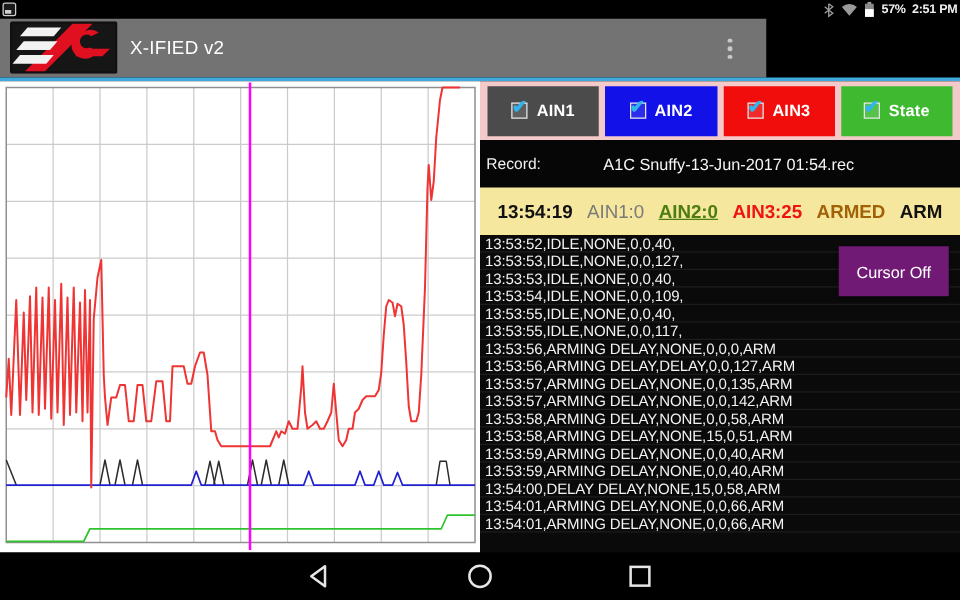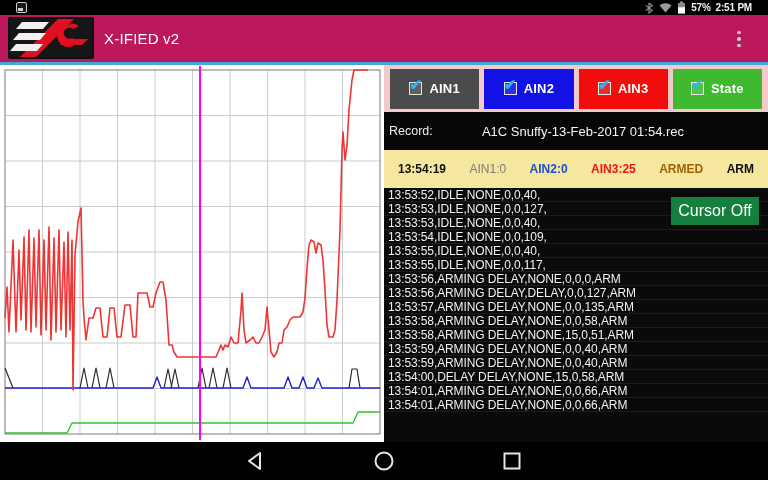--- a/index.html
+++ b/index.html
@@ -1,29 +1,29 @@
 <!DOCTYPE html>
 <html><head>
 <meta charset="utf-8">
 <style>
   html,body{margin:0;padding:0;background:#000;}
   *{box-sizing:border-box;font-family:"Liberation Sans",sans-serif;}
   .screen{position:relative;width:768px;height:480px;background:#000;overflow:hidden;}
 
   
   .statusbar{position:absolute;left:0;top:0;width:768px;height:15px;background:#000;
-    display:flex;align-items:center;justify-content:space-between;padding:0 16px;}
+    display:flex;align-items:center;justify-content:space-between;padding:0 2px;}
   .sb-right{display:flex;align-items:center;gap:5px;color:#eee;font-size:10px;}
   .sb-left{display:flex;align-items:center;}
   .shot-icon{width:11px;height:11px;border:1px solid #cfcfcf;border-radius:2px;position:relative;background:#1a1a1a;}
   .shot-icon:after{content:"";position:absolute;left:1px;bottom:1px;width:5px;height:3px;background:#cfcfcf;}
   .sb-pct,.sb-time{color:#f1f1f1;font-size:10px;font-weight:bold;letter-spacing:-0.2px;}
 
   
-  .appbar{position:absolute;left:0;top:15px;width:768px;height:47px;background:#be185d;
+  .appbar{position:absolute;left:0;top:15px;width:613px;height:47px;background:#737373;
     display:flex;align-items:center;}
   .logo{position:absolute;left:8px;top:2px;width:86px;height:42px;}
   .app-title{position:absolute;left:104px;top:0;height:47px;display:flex;align-items:center;
     color:#fff;font-size:15px;letter-spacing:0.2px;}
   .overflow-btn{position:absolute;right:18px;top:9px;width:22px;height:30px;display:flex;
     flex-direction:column;align-items:center;justify-content:center;gap:3px;cursor:pointer;}
   .overflow-btn i{width:3.5px;height:3.5px;border-radius:50%;background:#c9c9c9;}
 
   .accent-line{position:absolute;left:0;top:62px;width:768px;height:3px;background:#3fa9dc;}
 
@@ -42,33 +42,33 @@
   .channel-btn .cbx b{position:absolute;left:-1px;top:-7px;color:#2fb6f0;font-size:15px;font-weight:bold;}
   .channel-btn .lbl{color:#fff;font-size:13px;font-weight:bold;letter-spacing:0.2px;}
 
   .record-row{position:absolute;left:0;top:47px;width:324px;height:38px;background:#060606;
     display:flex;align-items:center;}
   .record-label{color:#f0f0f0;font-size:12.5px;padding-left:5px;width:88px;}
   .record-file{color:#f5f5f5;font-size:13px;flex:1;text-align:center;padding-right:14px;cursor:pointer;}
 
   .readout-row{position:absolute;left:0;top:85px;width:384px;height:38px;background:#f6e79e;
     display:flex;align-items:center;justify-content:space-between;padding:0 14px 0 14px;}
-  .readout-row span{font-size:12px;}
+  .readout-row span{font-size:15px;}
   .ro-time{color:#111;font-weight:bold;}
   .ro-ain1{color:#7b7b7b;}
-  .ro-ain2{color:#1d4ed8;font-weight:bold;}
+  .ro-ain2{color:#4d7c0f;font-weight:bold;text-decoration:underline;}
   .ro-ain3{color:#ee1414;font-weight:bold;}
   .ro-armed{color:#a16207;font-weight:bold;}
   .ro-state{color:#111;font-weight:bold;}
 
   .log-list{position:absolute;left:0;top:123px;width:384px;height:254px;background:#0a0a0a;overflow:hidden;}
   .log-row{height:14px;line-height:14px;color:#f2f2f2;font-size:12px;padding-left:4px;
     border-bottom:1px solid #1c1c1c;white-space:nowrap;letter-spacing:-0.1px;cursor:default;}
-  .cursor-off-btn{position:absolute;top:9px;right:9px;width:88px;height:28px;background:#15803d;
-    color:#fff;font-size:16px;display:flex;align-items:center;justify-content:center;cursor:pointer;
+  .cursor-off-btn{position:absolute;top:9px;right:9px;width:88px;height:40px;background:#701a75;
+    color:#fff;font-size:13px;display:flex;align-items:center;justify-content:center;cursor:pointer;
     box-shadow:0 1px 2px rgba(0,0,0,0.6);}
 
   
   .navbar{position:absolute;left:0;top:442px;width:768px;height:38px;background:#000;}
   .nav-btn{position:absolute;top:8px;width:24px;height:22px;cursor:pointer;}
   .nav-back{left:244px;} .nav-home{left:372px;} .nav-recents{left:500px;}
 </style>
 </head>
 <body>
 
@@ -177,21 +177,21 @@
         <div class="channel-btn" style="background: rgb(63, 186, 48);">
           <span class="cbx">
             <b>✔</b>
           </span>
           <span class="lbl">State</span>
         </div>
       </div>
 
     <div class="record-row">
       <span class="record-label">Record:</span>
-      <span class="record-file">A1C Snuffy-13-Feb-2017 01:54.rec</span>
+      <span class="record-file">A1C Snuffy-13-Jun-2017 01:54.rec</span>
     </div>
 
     <div class="readout-row">
       <span class="ro-time">13:54:19</span>
       <span class="ro-ain1">AIN1:0</span>
       <span class="ro-ain2">AIN2:0</span>
       <span class="ro-ain3">AIN3:25</span>
       <span class="ro-armed">ARMED</span>
       <span class="ro-state">ARM</span>
     </div>
@@ -200,20 +200,21 @@
       <div class="cursor-off-btn">Cursor Off</div>
     <div class="log-row">13:53:52,IDLE,NONE,0,0,40,</div>
         <div class="log-row">13:53:53,IDLE,NONE,0,0,127,</div>
         <div class="log-row">13:53:53,IDLE,NONE,0,0,40,</div>
         <div class="log-row">13:53:54,IDLE,NONE,0,0,109,</div>
         <div class="log-row">13:53:55,IDLE,NONE,0,0,40,</div>
         <div class="log-row">13:53:55,IDLE,NONE,0,0,117,</div>
         <div class="log-row">13:53:56,ARMING DELAY,NONE,0,0,0,ARM</div>
         <div class="log-row">13:53:56,ARMING DELAY,DELAY,0,0,127,ARM</div>
         <div class="log-row">13:53:57,ARMING DELAY,NONE,0,0,135,ARM</div>
+        <div class="log-row">13:53:57,ARMING DELAY,NONE,0,0,142,ARM</div>
         <div class="log-row">13:53:58,ARMING DELAY,NONE,0,0,58,ARM</div>
         <div class="log-row">13:53:58,ARMING DELAY,NONE,15,0,51,ARM</div>
         <div class="log-row">13:53:59,ARMING DELAY,NONE,0,0,40,ARM</div>
         <div class="log-row">13:53:59,ARMING DELAY,NONE,0,0,40,ARM</div>
         <div class="log-row">13:54:00,DELAY DELAY,NONE,15,0,58,ARM</div>
         <div class="log-row">13:54:01,ARMING DELAY,NONE,0,0,66,ARM</div>
         <div class="log-row">13:54:01,ARMING DELAY,NONE,0,0,66,ARM</div>
       </div>
   </div>
 

